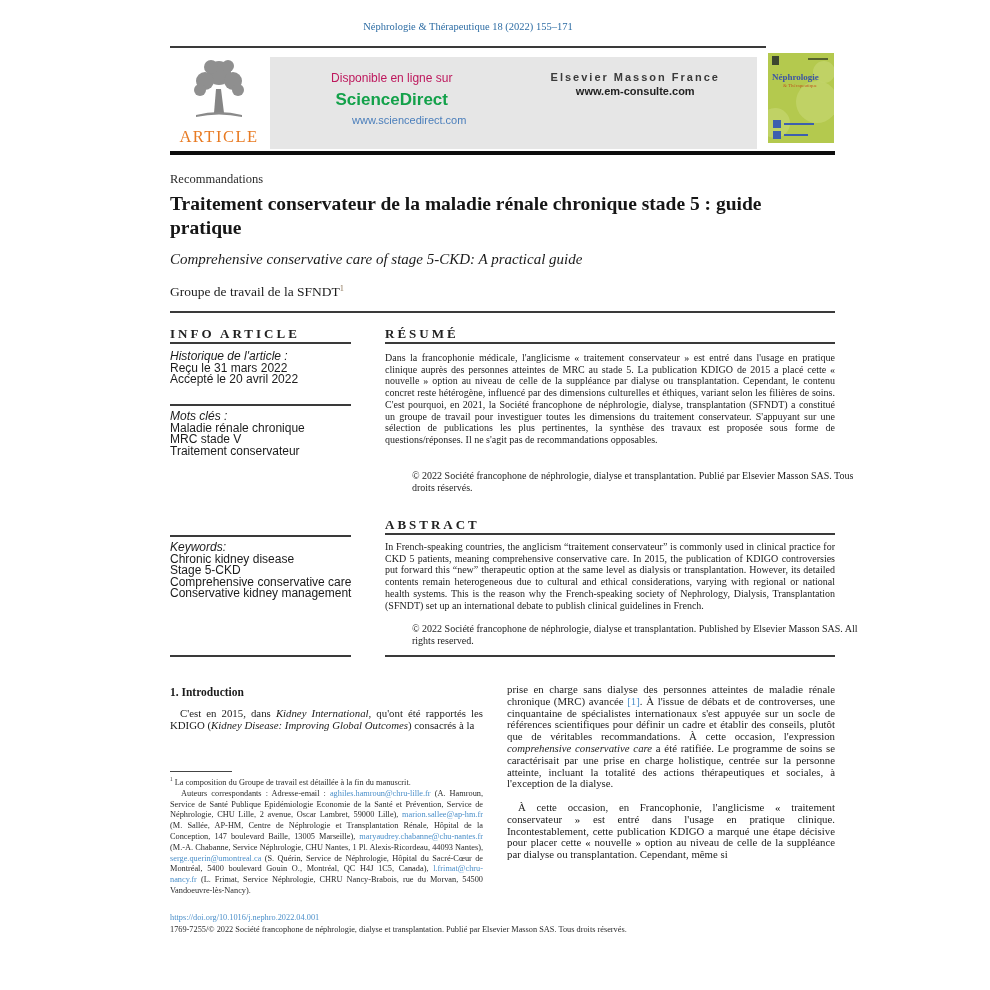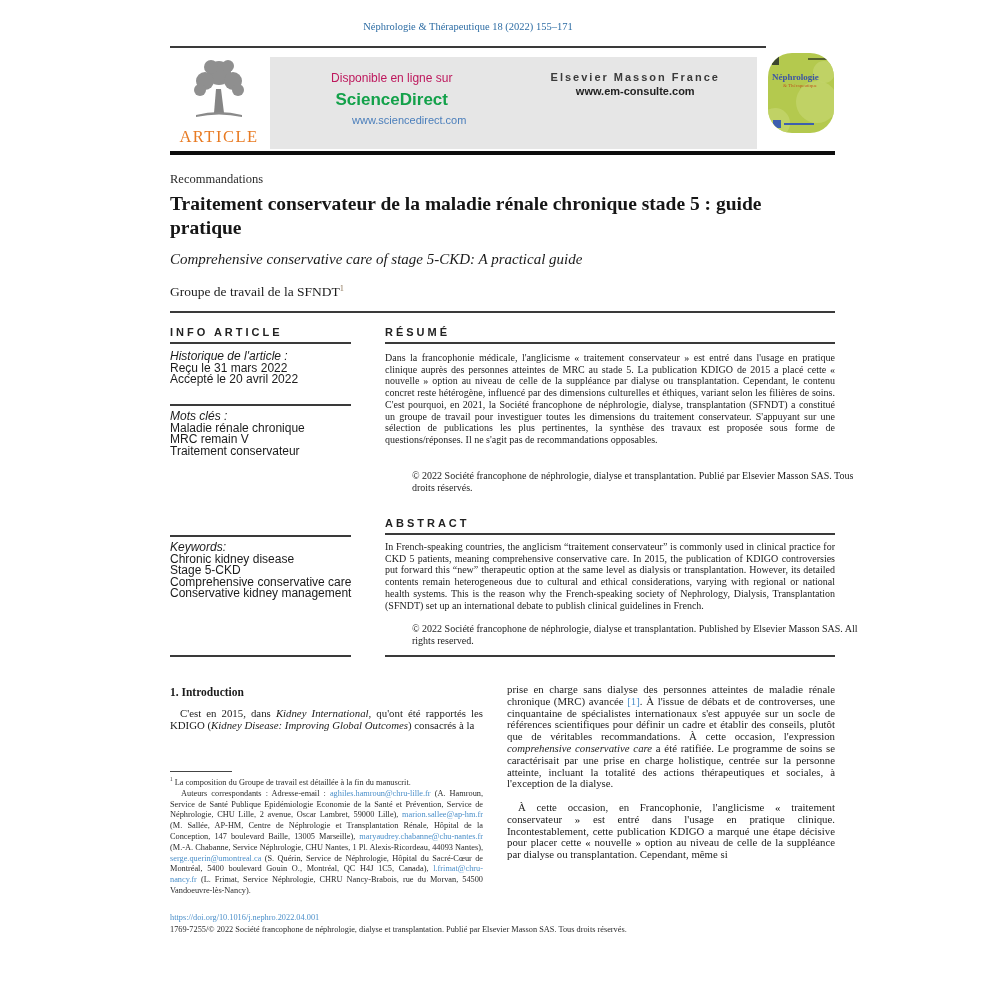--- a/index.html
+++ b/index.html
@@ -25,42 +25,42 @@
   .sd-logo { font-size:17px; font-weight:bold; color:#13a14a; margin-top:5px; }
   .sd-url { font-size:11px; color:#4a7ebb; margin-top:4px;padding-left:35px; }
   .masson { font-size:11px; font-weight:bold; letter-spacing:2px; color:#3a3a3a; }
   .em-logo { margin-top:3px; font-size:21px; }
   .em-gray { color:#a3a3a3; font-family:"Liberation Serif", serif; }
   .em-bar { color:#6a6a6a; font-weight:normal; padding:0 1px; }
   .em-orange { color:#e8852c; font-family:"Liberation Sans", sans-serif; }
   .em-url { font-size:11px; font-weight:bold; color:#222; margin-top:2px; }
 
   
-  .cover { top:53px; left:768px; width:66px; height:80px; background:#b4c94e; overflow:hidden;border-radius:24px; }
+  .cover { top:53px; left:768px; width:66px; height:90px; background:#b4c94e; overflow:hidden; }
   .cover-logo { top:3px; left:4px; width:7px; height:9px; background:#3c4630; }
   .cover-micro { top:5px; left:40px; width:20px; height:2px; background:#55622c; }
   .cover-title { top:19px; left:4px; font-size:9px; font-weight:bold; color:#3d55a5; white-space:nowrap; }
   .cover-sub { top:30px; left:15px; font-size:5px; color:#bf5a1f; white-space:nowrap; }
   .leaf { border-radius:50%; background:#c2d36a; opacity:0.85; }
   .cover-sq { width:8px; height:8px; background:#3d5fae; left:5px; }
   .cover-txtbar { height:2px; background:#3d5fae; left:16px; }
   .cover-bottom { top:92px; left:4px; width:58px; height:1.5px; background:#3d5fae; }
 
   .black-rule { top:151px; left:170px; width:665px; height:4px; background:#0d0d0d; }
 
   
   .article-type { top:172px; left:170px; font-size:12.5px; color:#2b2b2b; }
   .title-fr { top:192px; left:170px; width:630px; font-size:19.5px; line-height:24px; font-weight:bold; color:#161616; margin:0; }
   .title-en { top:251px; left:170px; width:640px; font-size:15px; font-style:italic; color:#1b1b1b; }
   .authors { top:284px; left:170px; font-size:13.5px; color:#1b1b1b; }
   .authors sup { color:#8b7355; }
   .mid-rule { top:311px; left:170px; width:665px; height:1.5px; background:#3a3a3a; }
 
   
-  .sec-head { font-family:Liberation Sans, sans-serif; font-size:11px; font-weight:bold;
+  .sec-head { font-family:Liberation Serif, serif; font-size:13px; font-weight:bold;
               letter-spacing:3px; color:#222; }
   .colrule-l { left:170px; width:181px; height:1.5px; background:#3a3a3a; }
   .colrule-r { left:385px; width:450px; height:1.5px; background:#3a3a3a; }
   .info-block { left:170px; width:190px; font-family:"Liberation Sans", sans-serif;
                 font-size:12px; line-height:11.6px; color:#1b1b1b; }
   .res-block { left:385px; width:450px; font-size:10px; line-height:11.7px; }
   .copyright { text-align:left;margin-left:27px; }
 
   
   .body-col { font-size:10.8px; line-height:11.8px; }
@@ -137,21 +137,21 @@
   <div class="abs colrule-l" style="top:342px;"></div>
   <div class="abs info-block" style="top:351px;">
     <div class="it">Historique de l'article :</div>
     <div>Reçu le 31 mars 2022</div>
     <div>Accepté le 20 avril 2022</div>
   </div>
   <div class="abs colrule-l" style="top:404px;"></div>
   <div class="abs info-block" style="top:411px;">
     <div class="it">Mots clés :</div>
     <div>Maladie rénale chronique</div>
-    <div>MRC remain V</div>
+    <div>MRC stade V</div>
     <div>Traitement conservateur</div>
   </div>
   <div class="abs colrule-l" style="top:535px;"></div>
   <div class="abs info-block" style="top:542px;">
     <div class="it">Keywords:</div>
     <div>Chronic kidney disease</div>
     <div>Stage 5-CKD</div>
     <div>Comprehensive conservative care</div>
     <div>Conservative kidney management</div>
   </div>

